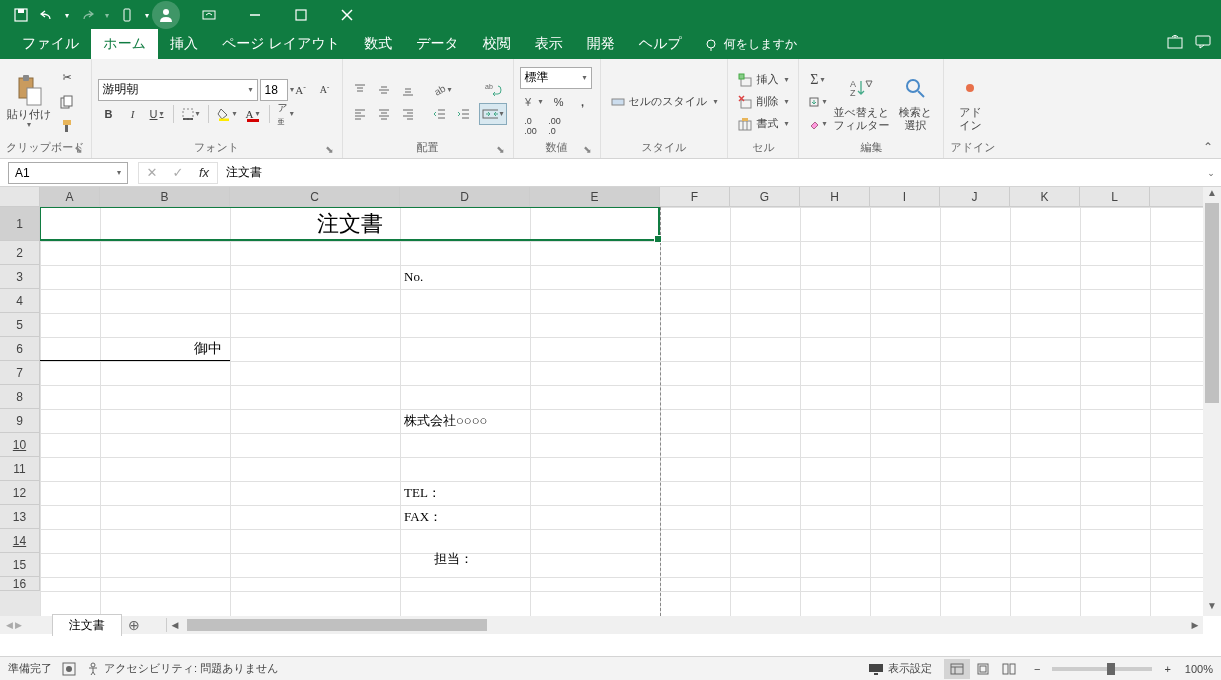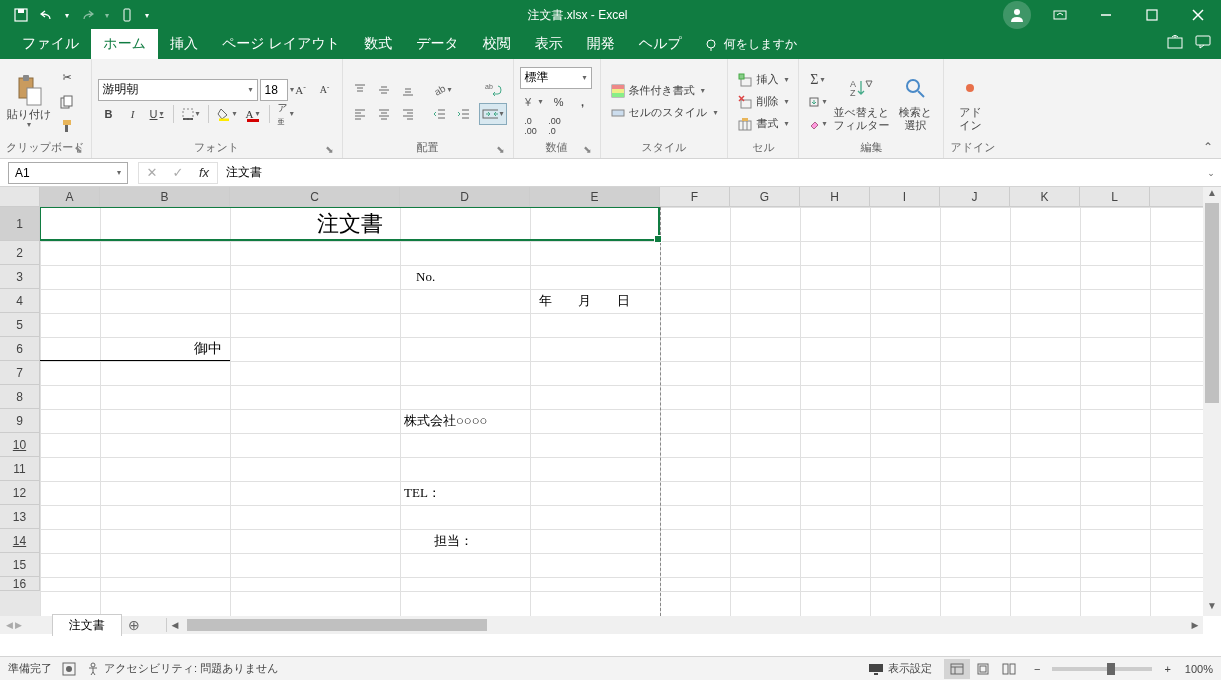--- a/index.html
+++ b/index.html
@@ -108,21 +108,20 @@
         </svg>
       </div>
     <div class="qat-btn" style="width:10px;font-size:8px;opacity:.5">▾</div>
     <div class="qat-btn">
         <svg width="14" height="14">
           <rect x="4" y="1" width="6" height="12" rx="1" fill="none" stroke="#fff"></rect>
         </svg>
       </div>
     <div class="qat-btn" style="width:10px;font-size:8px">▾</div>
   </div>
-  <div class="title">注文書.xlsx - Excel</div>
   <div class="avatar">
       <svg width="16" height="16">
         <circle cx="8" cy="5" r="3" fill="#fff"></circle>
         <path d="M2 15 Q2 10 8 10 Q14 10 14 15" fill="#fff"></path>
       </svg>
     </div>
   <div class="winctrl">
     <div class="btn">
         <svg width="14" height="12">
           <rect x="1" y="2" width="12" height="8" fill="none" stroke="#fff"></rect>
@@ -394,31 +393,20 @@
         <div class="sbtn" style="font-size:9px">.00<br>.0</div>
       </div>
     </div>
       </div>
     <div class="label"><span>数値</span><span class="dlg">⬊</span></div>
   </div>
 
   <div class="group">
     <div class="body">
         <div class="stack" style="gap:0">
-      <div class="mbtn dd">
-            <span class="sico">
-              <svg width="14" height="14">
-                <rect x="1" y="1" width="12" height="12" fill="none" stroke="#888"></rect>
-                <rect x="1" y="1" width="12" height="4" fill="#e88"></rect>
-                <rect x="1" y="5" width="12" height="4" fill="#ee8"></rect>
-                <rect x="1" y="9" width="12" height="4" fill="#8e8"></rect>
-              </svg>
-            </span>
-            <span>条件付き書式</span>
-          </div>
       <div class="mbtn dd">
             <span class="sico">
               <svg width="14" height="14">
                 <rect x="1" y="4" width="12" height="6" fill="#cde" stroke="#888"></rect>
               </svg>
             </span>
             <span>セルのスタイル</span>
           </div>
     </div>
       </div>
@@ -598,27 +586,27 @@
       <div class="gridlines-h" style="top: 226px;"></div>
       <div class="gridlines-h" style="top: 250px;"></div>
       <div class="gridlines-h" style="top: 274px;"></div>
       <div class="gridlines-h" style="top: 298px;"></div>
       <div class="gridlines-h" style="top: 322px;"></div>
       <div class="gridlines-h" style="top: 346px;"></div>
       <div class="gridlines-h" style="top: 370px;"></div>
       <div class="gridlines-h" style="top: 384px;"></div>
       <div class="pgbrk" style="left: 620px;"></div>
       <div class="cell" style="left: 0px; top: 0px; width: 620px; height: 34px; justify-content: center; font-size: 22px;">注文書</div>
-      <div class="cell" style="left: 372px; top: 58px; width: 130px; height: 24px;">No.</div>
-      <div class="cell" style="left: 360px; top: 82px; width: 260px; height: 24px; justify-content: flex-end; padding-right: 30px;">年　　月　　日</div>
+      <div class="cell" style="left: 360px; top: 58px; width: 130px; height: 24px;">No.</div>
       <div class="cell" style="left: 0px; top: 130px; width: 190px; height: 24px; border-bottom: 1px solid rgb(0, 0, 0);"></div>
       <div class="cell" style="left: 60px; top: 130px; width: 130px; height: 24px; justify-content: flex-end; padding-right: 8px; font-size: 14px;">御中</div>
       <div class="cell" style="left: 360px; top: 202px; width: 260px; height: 24px;">株式会社○○○○</div>
       <div class="cell" style="left: 360px; top: 274px; width: 260px; height: 24px;">TEL：</div>
-      <div class="cell" style="left: 360px; top: 322px; width: 260px; height: 24px; padding-left: 34px;">担当：</div>
+      <div class="cell" style="left: 360px; top: 298px; width: 260px; height: 24px;">FAX：</div>
+      <div class="cell" style="left: 360px; top: 340px; width: 260px; height: 24px; padding-left: 34px;">担当：</div>
       <div class="sel" style="left: -1px; top: -1px; width: 621px; height: 35px;"></div>
     </div>
   <div class="vscroll">
     <div class="arr" style="top:0">▲</div>
     <div class="thumb"></div>
     <div class="arr" style="bottom:0">▼</div>
   </div>
   <div class="hscroll">
     <div style="display:flex;gap:2px;margin-left:6px;color:#aaa;font-size:9px">
       <span>◀</span>

